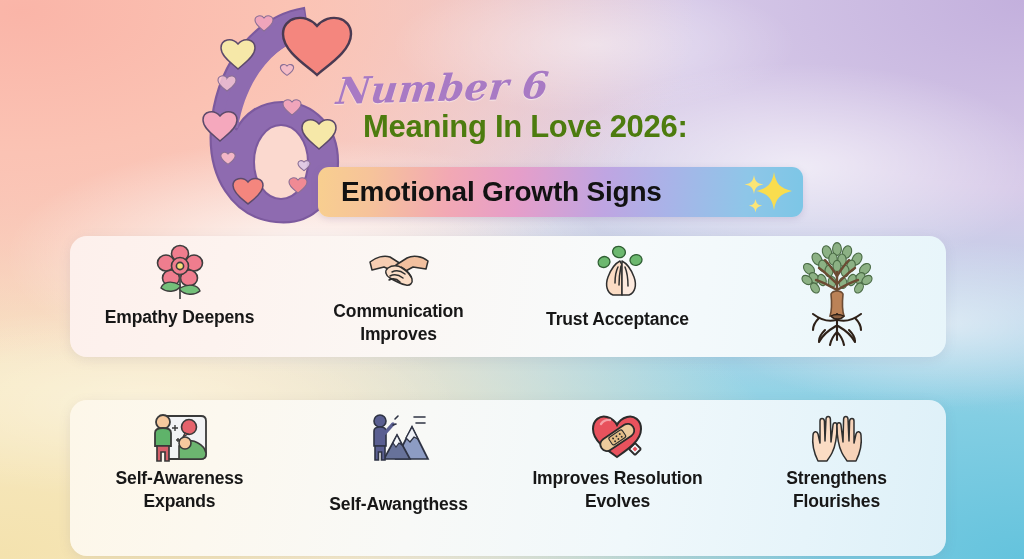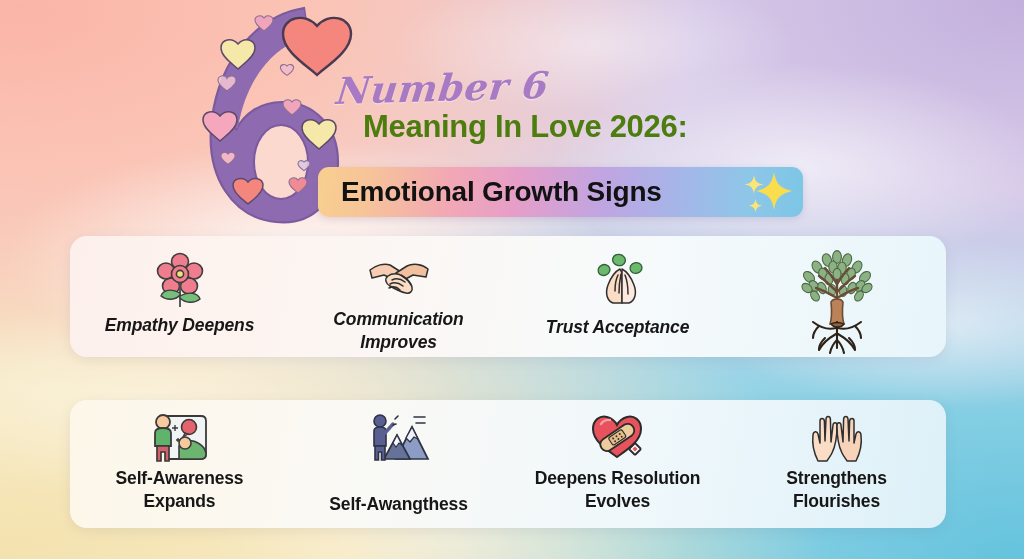--- a/index.html
+++ b/index.html
@@ -143,21 +143,21 @@
   }
   #panel-row-1 {
     top: 236px;
     height: 121px;
     background: linear-gradient(100deg,
         #fdf0ec 0%, #fdf3ef 18%, #fbf7f4 38%,
         #f7fafb 62%, #eff8fb 82%, #e7f5fa 100%);
   }
   #panel-row-2 {
     top: 400px;
-    height: 128px;
+    height: 156px;
     background: linear-gradient(100deg,
         #fdf7e9 0%, #fcf8ef 17%, #f8f9f7 40%,
         #f0f8fb 64%, #e6f4fa 84%, #ddf0f8 100%);
   }
 
   .cell {
     flex: 1 1 0;
     position: relative;
     display: flex;
     flex-direction: column;
@@ -178,21 +178,21 @@
   .cell-label {
     font-size: 17.5px;
     font-weight: 700;
     color: #171717;
     text-align: center;
     line-height: 1.32;
     letter-spacing: -0.15px;
     max-width: 190px;
   }
   
-  #panel-row-1 .cell { padding-top: 16px; font-style: italic; }
+  #panel-row-1 .cell { padding-top: 8px; }
   #panel-row-1 .cell-icon { height: 56px; }
 
   
   #cell-empathy .cell-label { margin-top: 6px; }
   #cell-trust .cell-icon { margin-left: 6px; }
   #cell-trust .cell-label { margin-top: 8px; }
   #cell-tree .cell-icon { width: 96px; height: 104px; margin-top: -2px; }
   #cell-selfaw2 .cell-label { margin-top: 26px; }
 </style>
 </head>
@@ -437,21 +437,21 @@
                 <circle cx="32" cy="23" r="0.95"></circle>
               <circle cx="24" cy="26.5" r="0.95"></circle>
                 <circle cx="28" cy="26.5" r="0.95"></circle>
                 <circle cx="32" cy="26.5" r="0.95"></circle>
             </g>
           </g>
           <path d="M40 36 L46 30 M46 30 L52 36 M52 36 L46 42 M46 42 L40 36 Z" fill="#e8525d" stroke="#2b2b2b" stroke-width="1.8"></path>
           <path d="M43.5 36 L46 33.4 L48.5 36 L46 38.6 Z" fill="#e8525d"></path>
         </svg>
       </span>
-      <span class="cell-label">Deepens Resolution Evolves</span>
+      <span class="cell-label">Improves Resolution Evolves</span>
     </div>
 
     <div class="cell" id="cell-acceptance">
       <span class="cell-icon">
         <svg width="58" height="50" viewBox="0 0 58 50" xmlns="http://www.w3.org/2000/svg">
           <g stroke="#2f2f2f" stroke-width="1.5" stroke-linejoin="round" stroke-linecap="round" fill="#fbdcc4">
 
             <path d="M10 48 C6 40 4 30 5 22 C5.4 18 9 17.6 10 21 L12 30 L12 8 C12 4.6 16 4.6 16.4 8 L17 28
                      L18 6 C18.4 2.6 22 2.8 22.4 6 L23 29
                      L25 12 C25.4 8.8 29 9 29 12.4 C29 22 27 34 24 40 C22 44 20 46 19 48 Z"></path>

